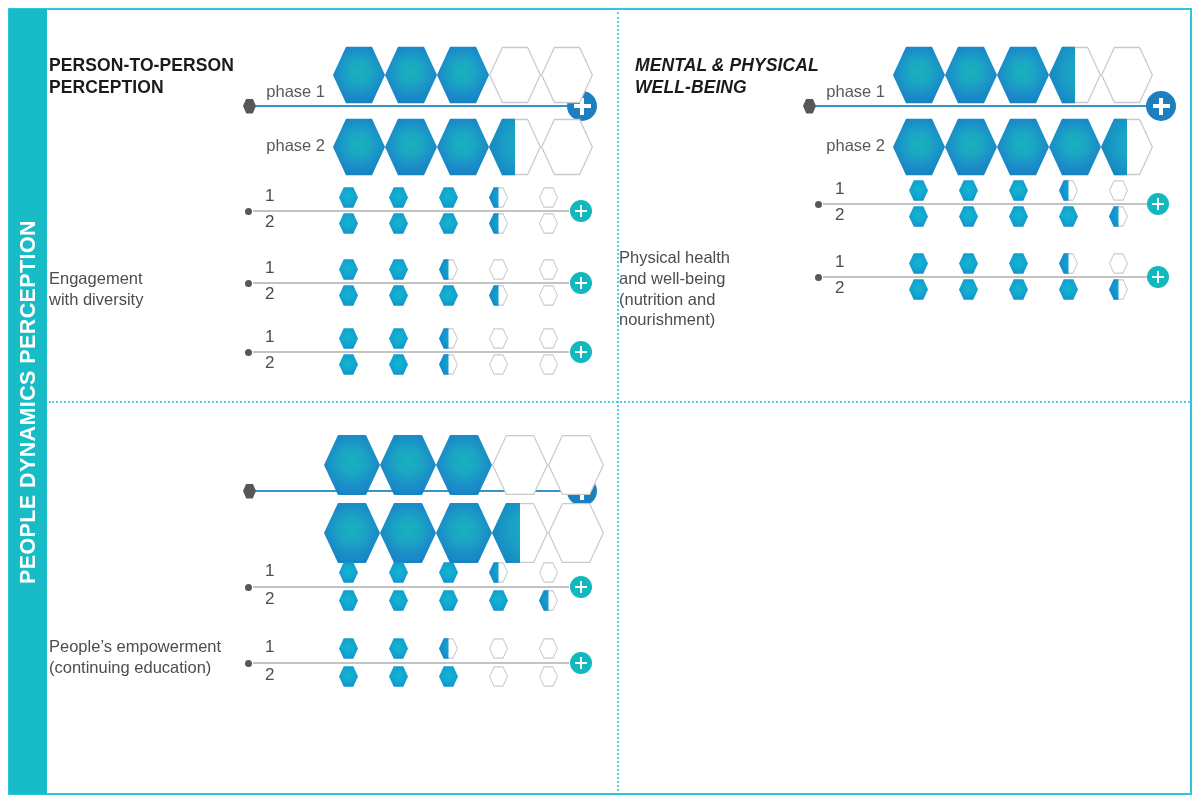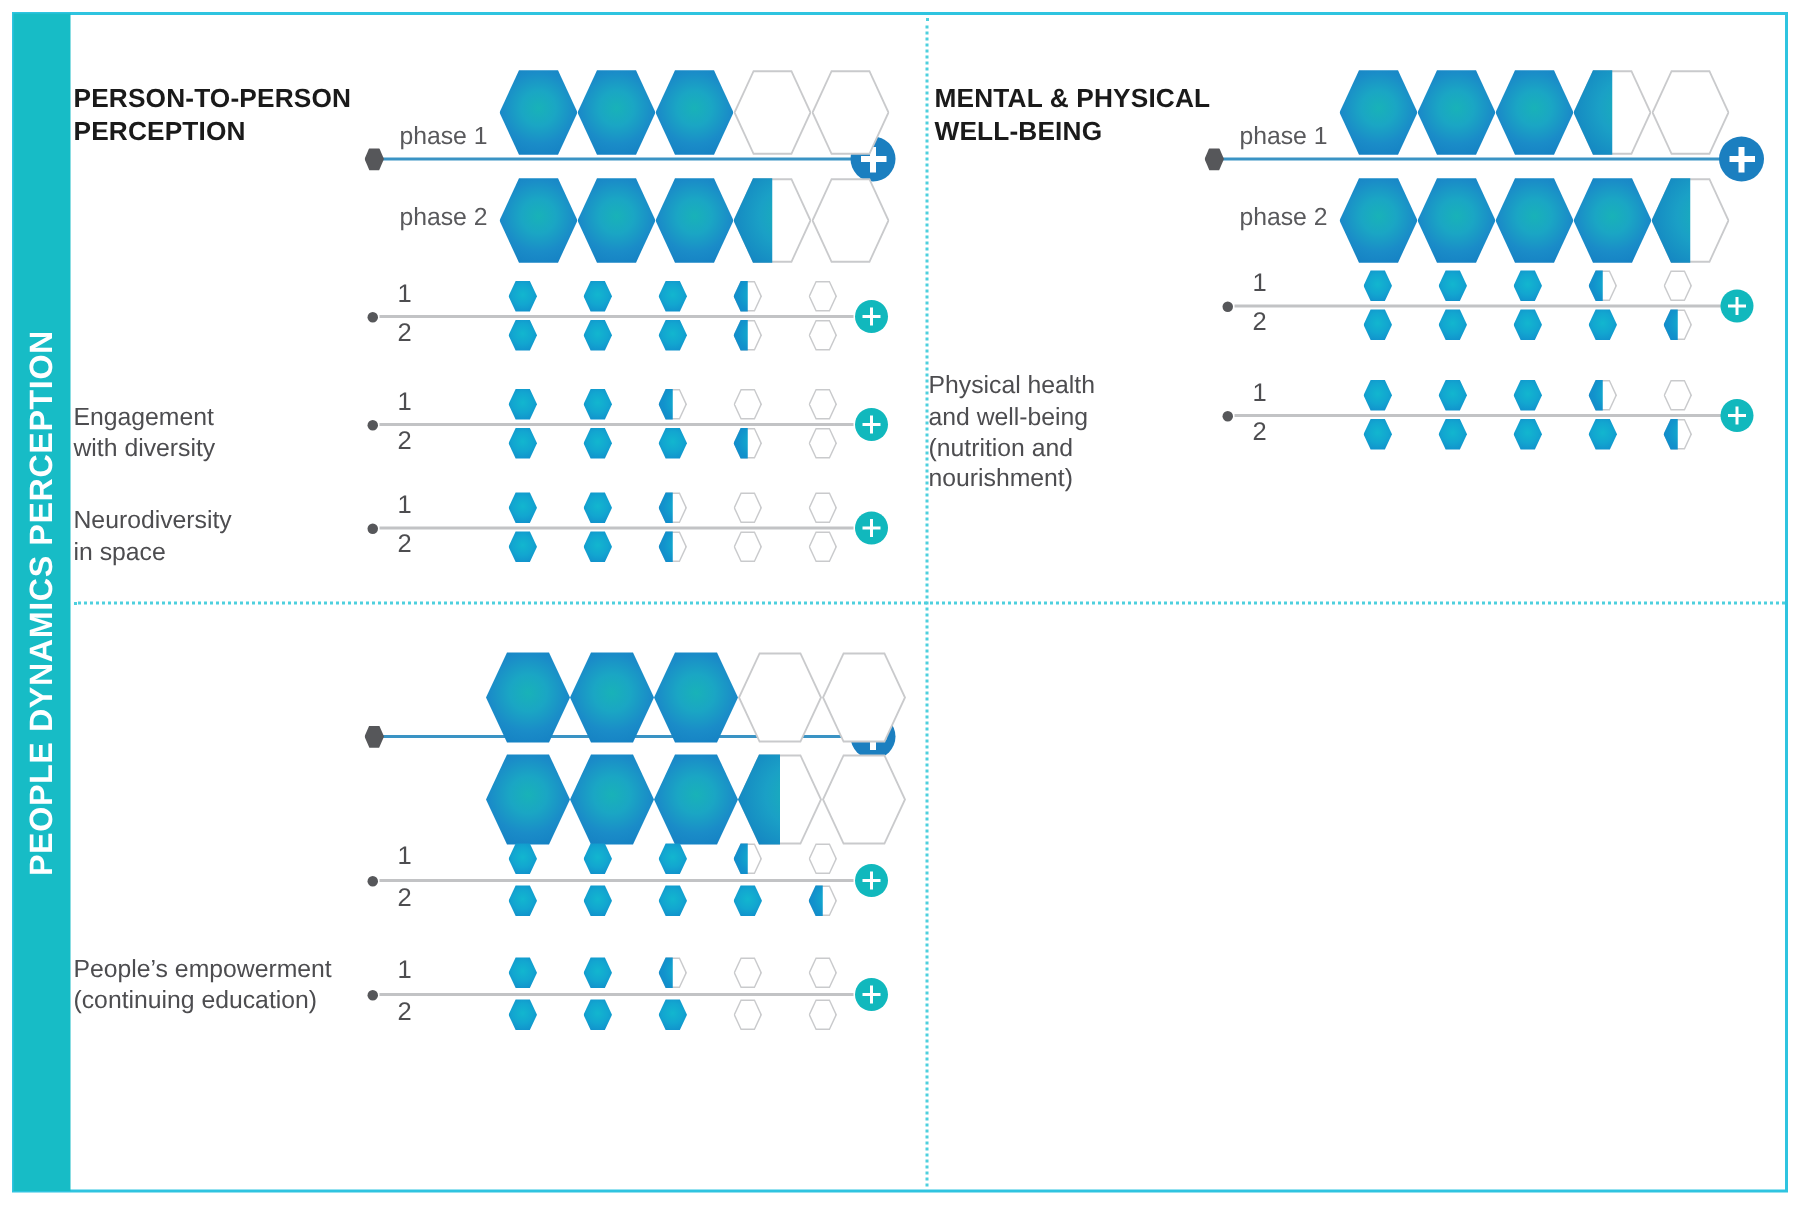--- a/index.html
+++ b/index.html
@@ -315,22 +315,20 @@
         </div>
         <div class="hex small" style="width: 19px; height: 21px;">
           <div class="outline"></div>
           <div class="shape fill-half"></div>
         </div>
         <div class="hex small" style="width: 19px; height: 21px;">
           <div class="outline"></div>
         </div>
       </div>
       <div class="sub-num" style="left: 216px; top: 270px;">2</div>
-      <div class="sub-label" style="left: 0px; top: 323px; width: 188px;">Neurodiversity
-in space</div>
       <div class="sub-axis" style="left: 204px; top: 337px; width: 316px;"></div>
       <div class="sub-dot" style="left: 196px; top: 334.5px;"></div>
       <div class="plus-btn small" style="position: absolute; left: 521px; top: 327px;">
         <div class="bar-h"></div>
         <div class="bar-v"></div>
       </div>
       <div class="hexrow" style="left: 290px; top: 314px; gap: 31px;">
         <div class="hex small" style="width: 19px; height: 21px;">
           <div class="shape fill-full"></div>
         </div>
@@ -363,21 +361,21 @@
         <div class="hex small" style="width: 19px; height: 21px;">
           <div class="outline"></div>
         </div>
         <div class="hex small" style="width: 19px; height: 21px;">
           <div class="outline"></div>
         </div>
       </div>
       <div class="sub-num" style="left: 216px; top: 339px;">2</div>
     </div>
   <div class="panel" id="panel-mpwb">
-      <div class="panel-title" style="left: 4px; top: 40px; width: 230px;">MENTAL &amp; PHYSICAL
+      <div class="panel-title" style="left: 16px; top: 40px; width: 230px; font-style: italic;">MENTAL &amp; PHYSICAL
 WELL-BEING</div>
       <div class="axis-line" style="left: 190px; top: 91px; width: 365px;"></div>
       <div class="axis-dot" style="left: 184px; top: 84.5px;"></div>
       <div class="plus-btn big" style="position: absolute; left: 527px; top: 77px;">
         <div class="bar-h"></div>
         <div class="bar-v"></div>
       </div>
       <div class="hexrow" style="left: 274px; top: 32px;">
         <div class="hex big" style="width: 52px; height: 58px;">
           <div class="shape fill-full"></div>

